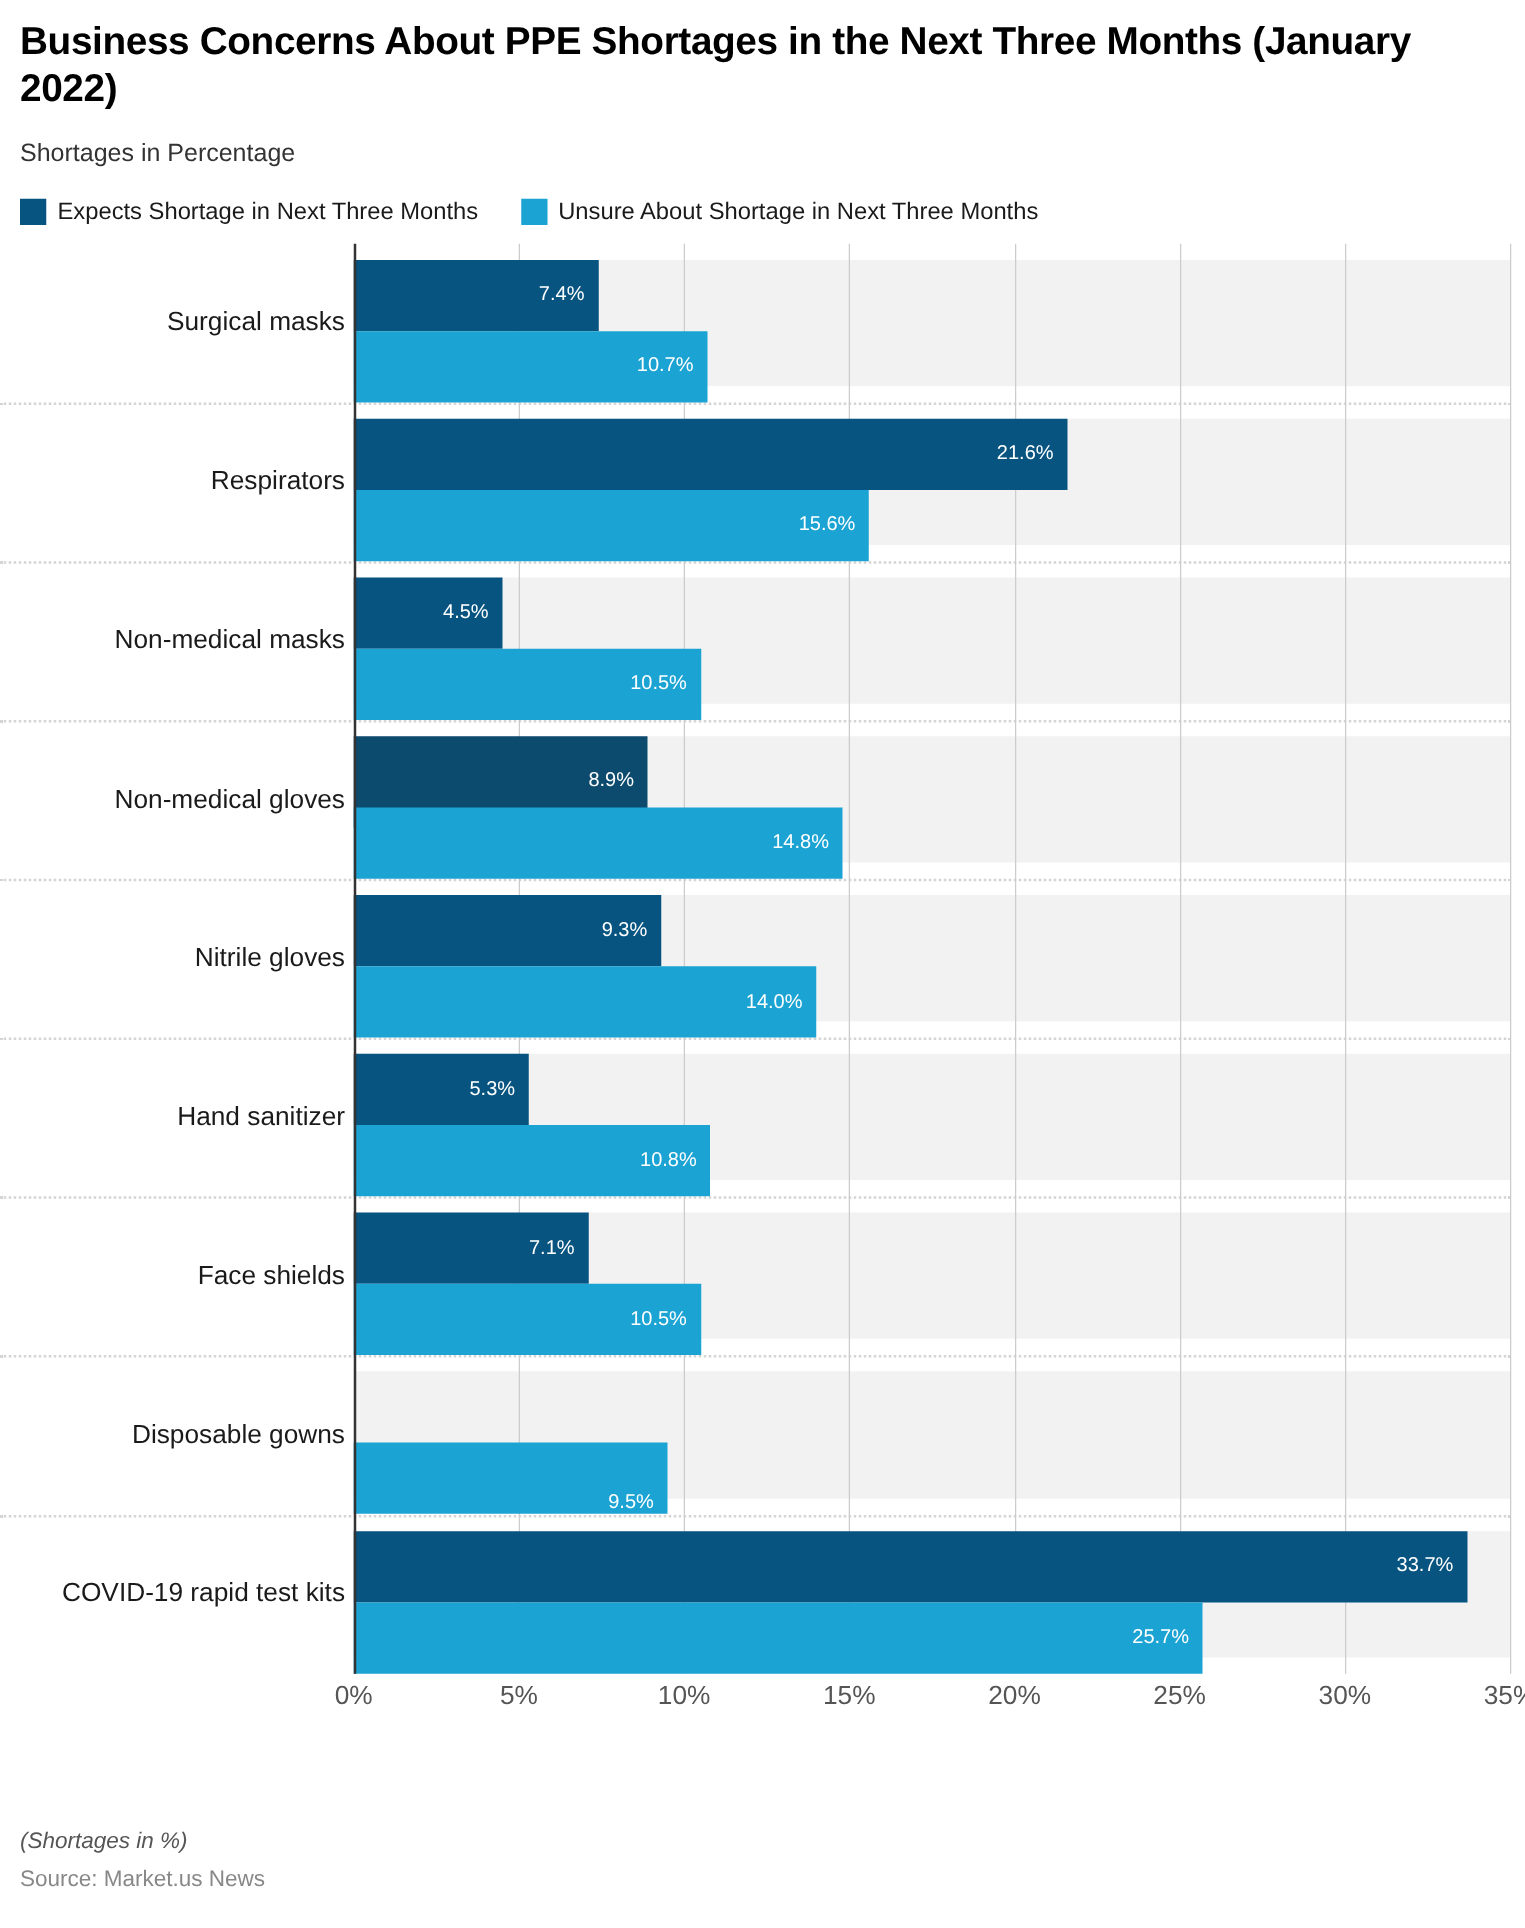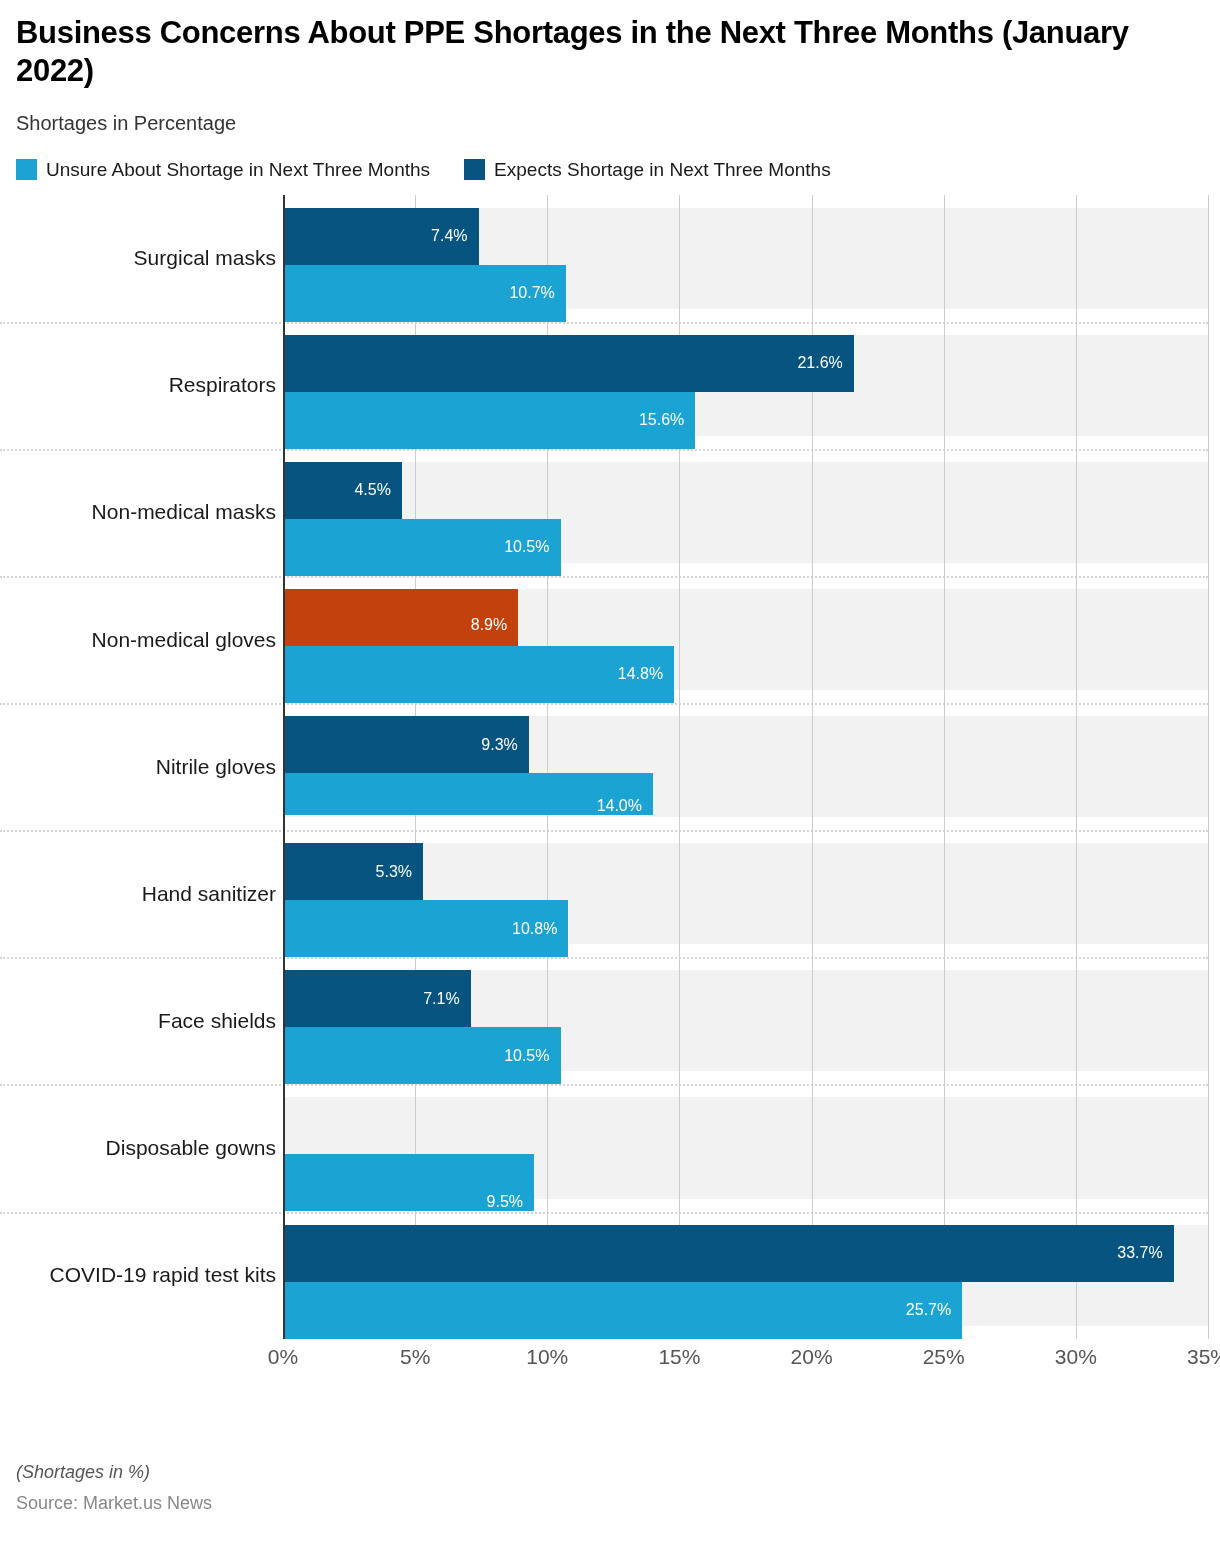--- a/index.html
+++ b/index.html
@@ -195,26 +195,26 @@
 </style>
 </head>
 <body>
 
 <div class="header">
   <h1 class="chart-title">Business Concerns About PPE Shortages in the Next Three Months (January 2022)</h1>
   <p class="chart-subtitle">Shortages in Percentage</p>
 
   <div class="legend">
     <div class="legend-item">
+      <span class="legend-swatch" style="background: rgb(7, 84, 128);"></span>
+      <span class="legend-label">Expects Shortage in Next Three Months</span>
+    </div>
+    <div class="legend-item">
       <span class="legend-swatch" style="background: rgb(27, 163, 211);"></span>
       <span class="legend-label">Unsure About Shortage in Next Three Months</span>
-    </div>
-    <div class="legend-item">
-      <span class="legend-swatch" style="background: rgb(7, 84, 128);"></span>
-      <span class="legend-label">Expects Shortage in Next Three Months</span>
     </div>
   </div>
 </div>
 
 <div class="chart-wrap">
   <div class="cat-labels" id="cat-labels">
       <div class="cat-label" style="top: 63.5556px;">Surgical masks</div>
       <div class="cat-label" style="top: 190.667px;">Respirators</div>
       <div class="cat-label" style="top: 317.778px;">Non-medical masks</div>
       <div class="cat-label" style="top: 444.889px;">Non-medical gloves</div>
@@ -265,30 +265,30 @@
         </div>
         <div class="bar" style="top: 197.111px; height: 57px; width: 412.286px; background: rgb(27, 163, 211);">
           <span class="bar-label">15.6%</span>
         </div>
         <div class="bar" style="top: 267.222px; height: 57px; width: 118.929px; background: rgb(7, 84, 128);">
           <span class="bar-label">4.5%</span>
         </div>
         <div class="bar" style="top: 324.222px; height: 57px; width: 277.5px; background: rgb(27, 163, 211);">
           <span class="bar-label">10.5%</span>
         </div>
-        <div class="bar" style="top: 394.333px; height: 73px; width: 235.214px; background: #c2410c;">
+        <div class="bar" style="top: 394.333px; height: 73px; width: 235.214px; background: #0c4a6e;">
           <span class="bar-label">8.9%</span>
         </div>
         <div class="bar" style="top: 451.333px; height: 57px; width: 391.143px; background: rgb(27, 163, 211);">
           <span class="bar-label">14.8%</span>
         </div>
         <div class="bar" style="top: 521.444px; height: 57px; width: 245.786px; background: rgb(7, 84, 128);">
           <span class="bar-label">9.3%</span>
         </div>
-        <div class="bar" style="top: 578.444px; height: 42px; width: 370px; background: rgb(27, 163, 211); align-items: flex-end;">
+        <div class="bar" style="top: 578.444px; height: 57px; width: 370px; background: rgb(27, 163, 211);">
           <span class="bar-label">14.0%</span>
         </div>
         <div class="bar" style="top: 648.556px; height: 57px; width: 140.071px; background: rgb(7, 84, 128);">
           <span class="bar-label">5.3%</span>
         </div>
         <div class="bar" style="top: 705.556px; height: 57px; width: 285.429px; background: rgb(27, 163, 211);">
           <span class="bar-label">10.8%</span>
         </div>
         <div class="bar" style="top: 775.667px; height: 57px; width: 187.643px; background: rgb(7, 84, 128);">
           <span class="bar-label">7.1%</span>

